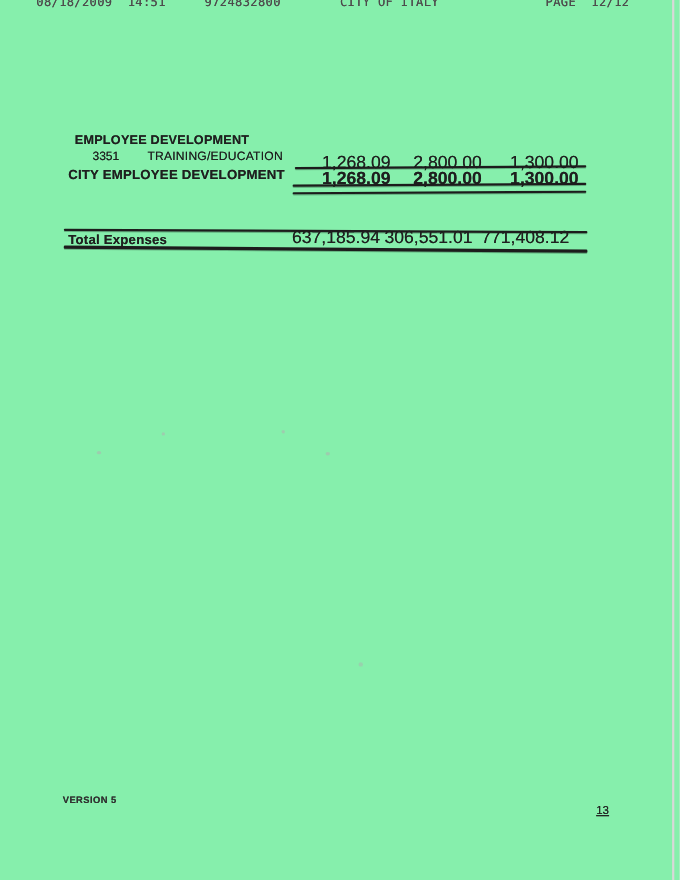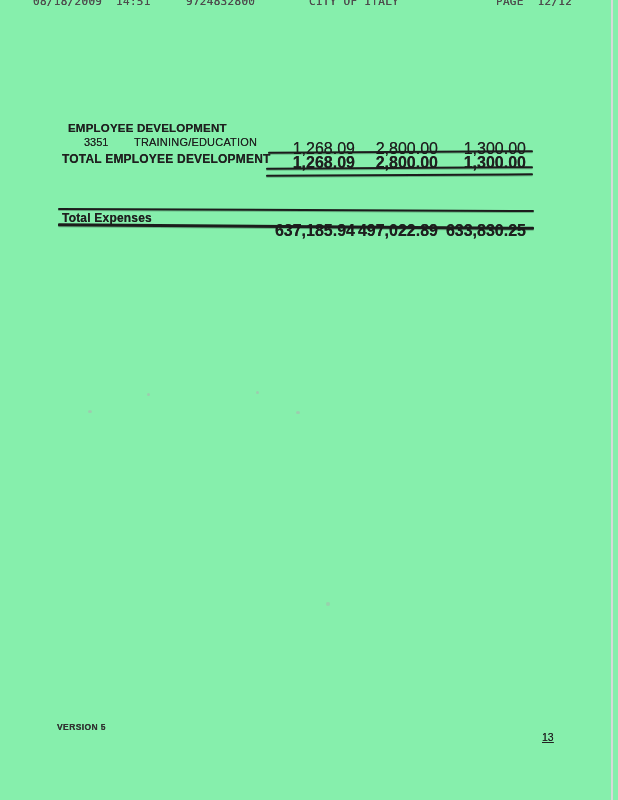--- a/index.html
+++ b/index.html
@@ -49,21 +49,21 @@
     font-size:16px;
     text-align:right;
     white-space:pre;
     text-shadow:0 0 0.45px rgba(20,20,20,.75);
   }
   .c1{left:256px;width:99px;}
   .c2{left:341px;width:97px;}
   .c3{left:429px;width:97px;}
   .r1{top:140px;}
   .r2{top:154px;font-weight:bold;}
-  .r3{top:222px;font-weight:bold;}
+  .r3{top:208px;font-weight:normal;text-align:center;}
 
   
   .hline{
     position:absolute;
     background:#1c1c1c;
     border-radius:1px;
     box-shadow:0 1px 0.6px rgba(0,0,0,.25);
   }
   .l-under-item {left:268px;top:151px;width:265px;height:2.2px;transform:rotate(-0.35deg);}
   .l-total-1    {left:266px;top:167px;width:267px;height:2.4px;transform:rotate(-0.35deg);}
@@ -106,33 +106,33 @@
   <div class="txt heading">EMPLOYEE DEVELOPMENT</div>
 
   <div class="txt code">3351</div>
   <div class="txt item-label">TRAINING/EDUCATION</div>
   <div class="num c1 r1">1,268.09</div>
   <div class="num c2 r1">2,800.00</div>
   <div class="num c3 r1">1,300.00</div>
 
   <div class="hline l-under-item"></div>
 
-  <div class="txt total-label">TOTAL EMPLOYEE DEVELOPMENT</div>
+  <div class="txt total-label">CITY EMPLOYEE DEVELOPMENT</div>
   <div class="num c1 r2">1,268.09</div>
   <div class="num c2 r2">2,800.00</div>
   <div class="num c3 r2">1,300.00</div>
 
   <div class="hline l-total-1"></div>
   <div class="hline l-total-2"></div>
 
   <div class="hline l-exp-top"></div>
   <div class="txt exp-label">Total Expenses</div>
   <div class="num c1 r3">637,185.94</div>
-  <div class="num c2 r3">497,022.89</div>
-  <div class="num c3 r3">633,830.25</div>
+  <div class="num c2 r3">306,551.01</div>
+  <div class="num c3 r3">771,408.12</div>
   <div class="hline l-exp-bottom"></div>
 
   <div class="speck s1"></div>
   <div class="speck s2"></div>
   <div class="speck s3"></div>
   <div class="speck s4"></div>
   <div class="speck s5"></div>
 
   <div class="txt version">VERSION 5</div>
   <div class="txt pagenum">13</div>

